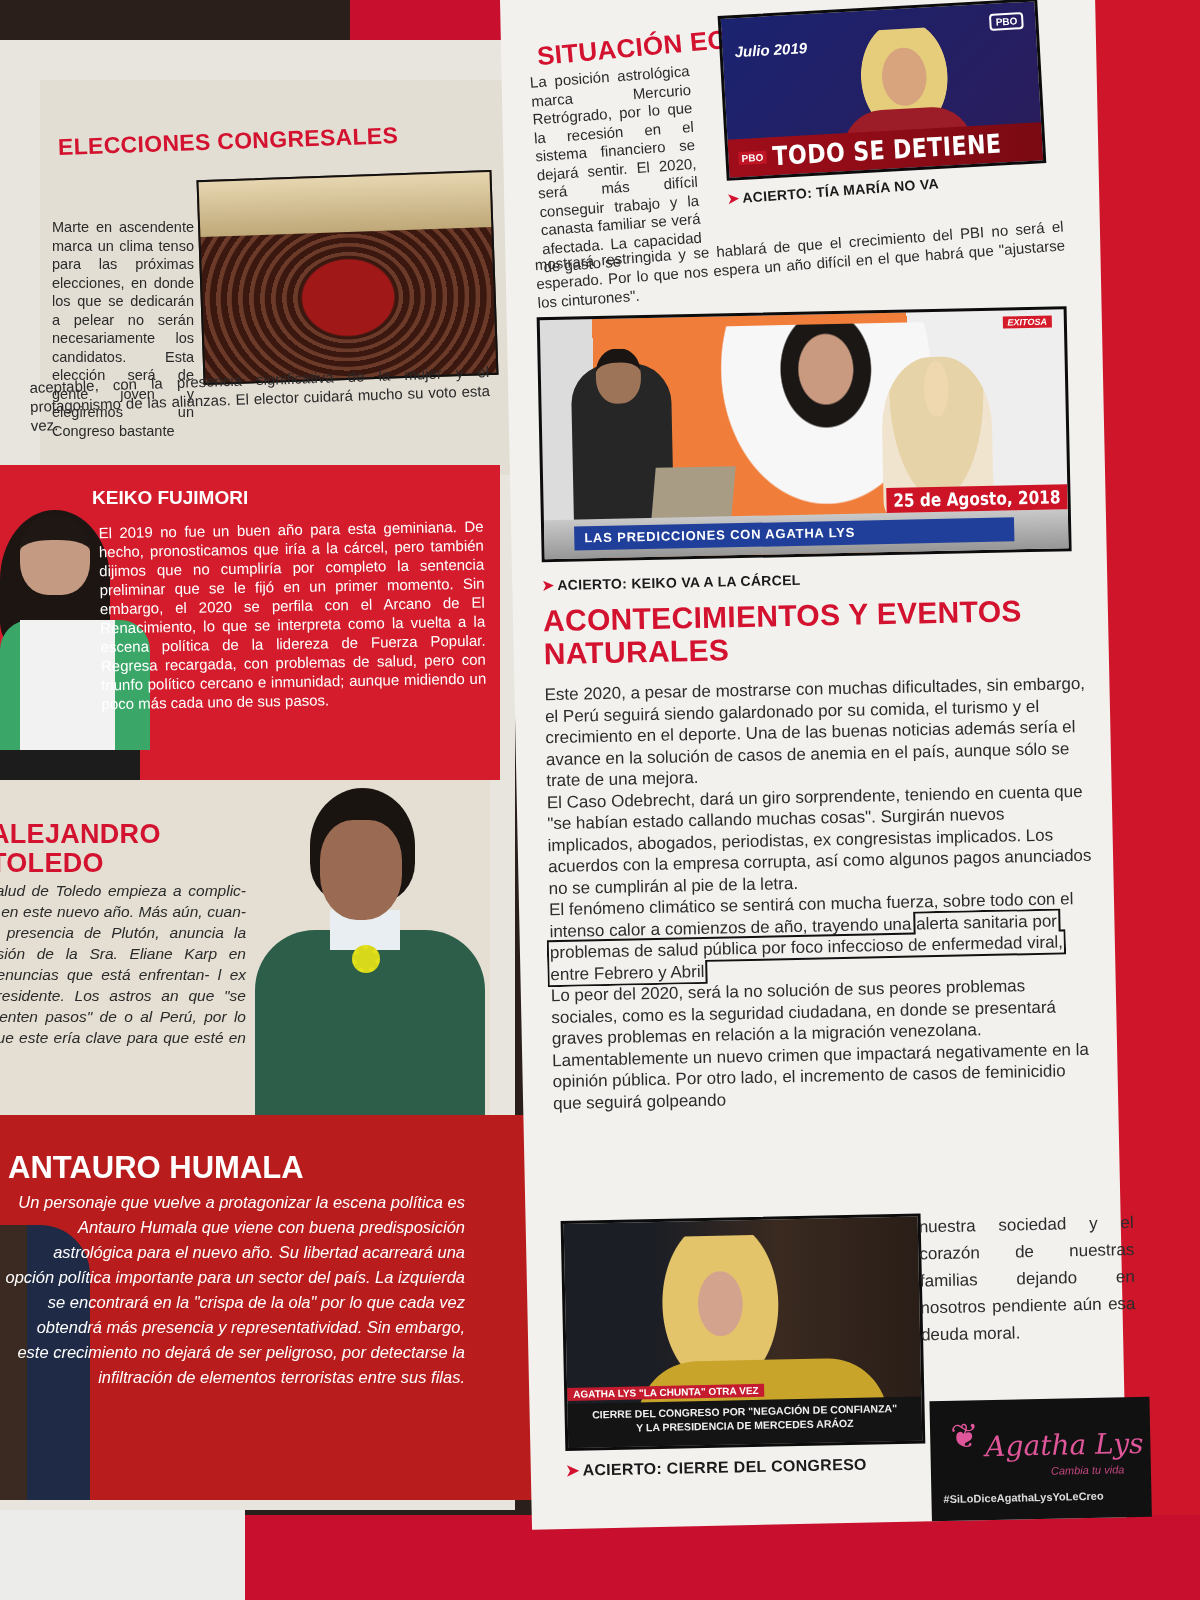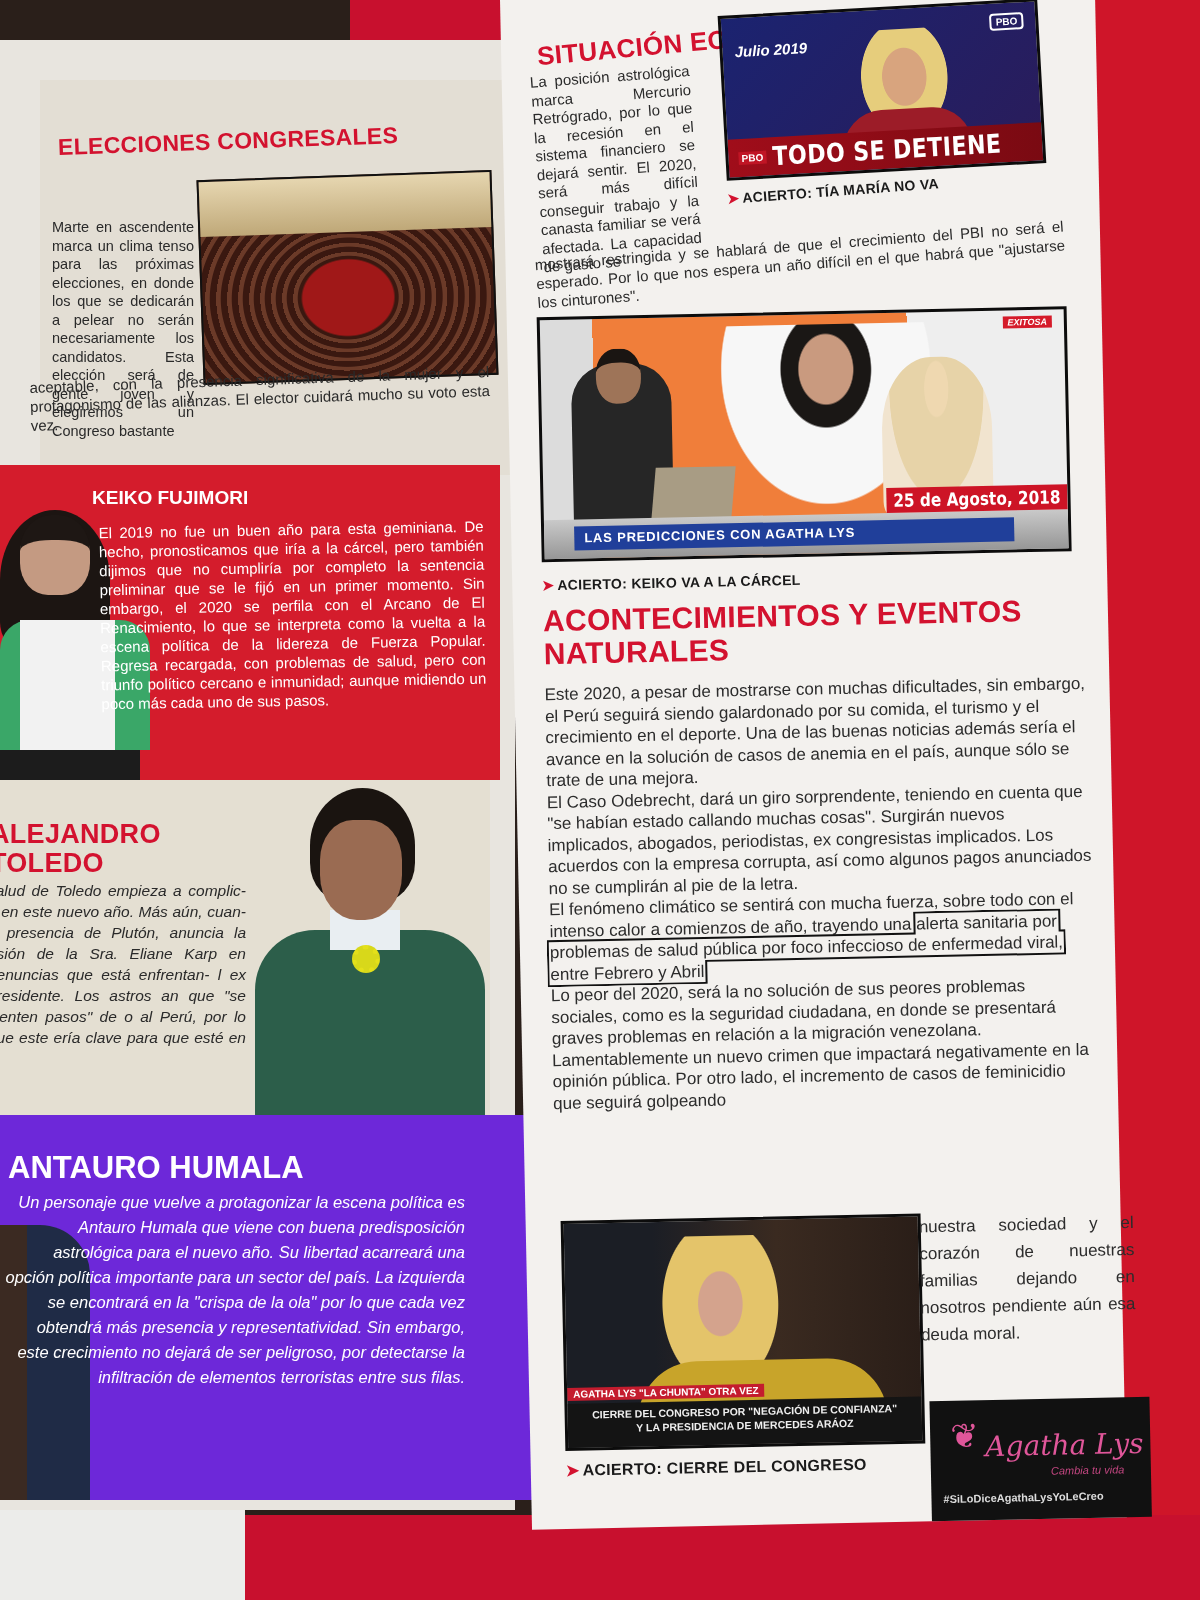--- a/index.html
+++ b/index.html
@@ -101,21 +101,21 @@
     }
     .person-toledo .hair { position: absolute; left: 55px; top: 8px; width: 105px; height: 115px; background: #1a1410; border-radius: 50% 50% 35% 35%; }
     .person-toledo .face { position: absolute; left: 65px; top: 40px; width: 82px; height: 100px; background: #9a6b52; border-radius: 40% 40% 45% 45%; }
     .person-toledo .collar { position: absolute; left: 75px; top: 130px; width: 70px; height: 40px; background: #e9eef2; }
     .person-toledo .sweater { position: absolute; left: 0; top: 150px; width: 230px; height: 185px; background: #2c5e4a; border-radius: 60px 60px 0 0; }
     .person-toledo .medal { position: absolute; left: 97px; top: 165px; width: 28px; height: 28px; background: #d8d81a; border-radius: 50%; border: 5px dotted #e4e01a; }
 
     
     .antauro {
       position: absolute; left: 0; top: 1075px; width: 546px; height: 385px;
-      background: #6d28d9;
+      background: #b91c1c;
     }
     .antauro .name {
       position: absolute; left: 8px; top: 35px; color: #fff; font-weight: bold; font-size: 31px;
     }
     .antauro .body-text {
       position: absolute; left: 5px; top: 75px; width: 460px; color: #fff; font-size: 16.5px; line-height: 25px;
       font-style: italic; text-align: right;
     }
     .person-antauro {
       position: absolute; left: 0; top: 110px; width: 90px; height: 275px;

